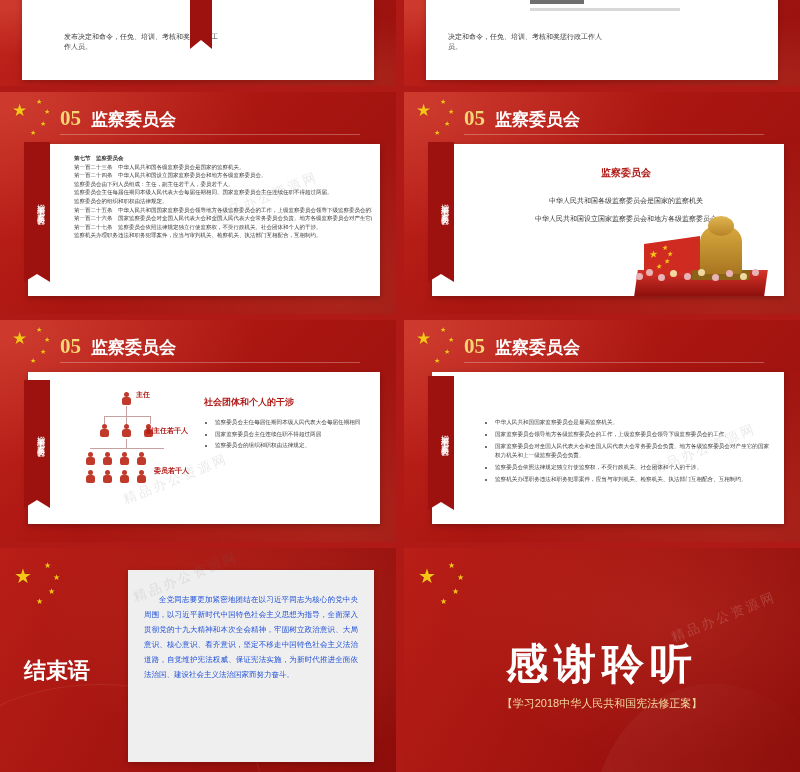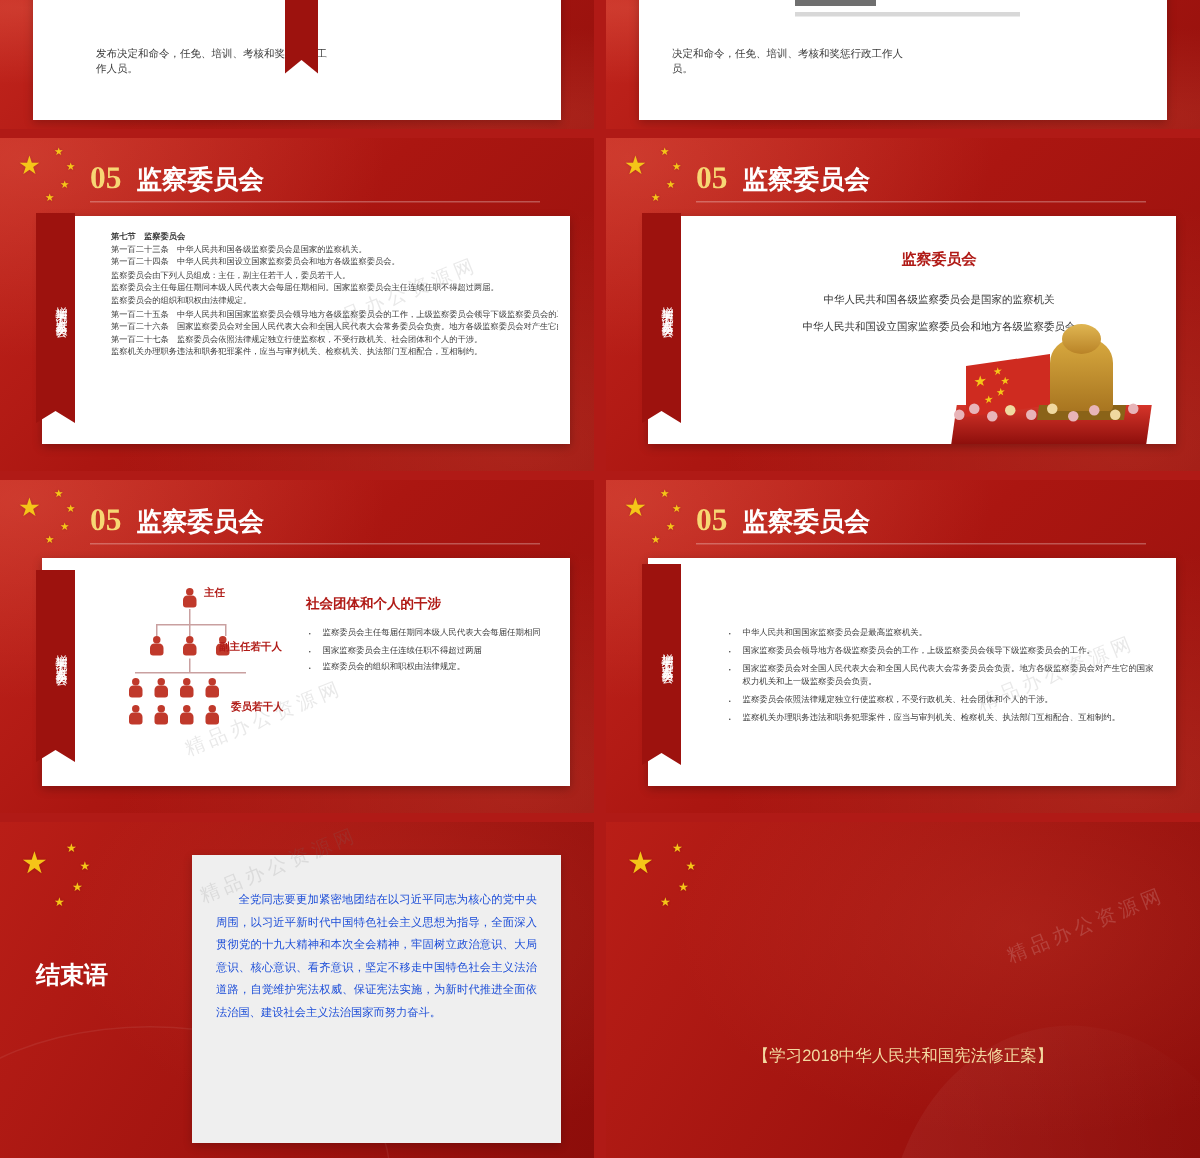--- a/index.html
+++ b/index.html
@@ -479,34 +479,35 @@
 
     <div class="slide darkred">
       <div class="stars">
         <span class="star" style="left:8px;top:14px;font-size:20px;">★</span>
         <span class="star" style="left:38px;top:10px;font-size:8px;">★</span>
         <span class="star" style="left:47px;top:22px;font-size:8px;">★</span>
         <span class="star" style="left:42px;top:36px;font-size:8px;">★</span>
         <span class="star" style="left:30px;top:46px;font-size:8px;">★</span>
       </div>
       <div class="swoosh2"></div>
-      <div class="closing-title" style="left:24px;top:92px;font-size:16px;">结束语</div>
+      <div class="closing-title" style="left:24px;top:108px;font-size:22px;">结束语</div>
       <div class="closing-card" style="left:128px;top:22px;right:22px;bottom:22px;">
         <div style="position:absolute;left:16px;right:16px;top:22px;font-size:7.5px;line-height:15px;text-align:justify;text-indent:15px;">全党同志要更加紧密地团结在以习近平同志为核心的党中央周围，以习近平新时代中国特色社会主义思想为指导，全面深入贯彻党的十九大精神和本次全会精神，牢固树立政治意识、大局意识、核心意识、看齐意识，坚定不移走中国特色社会主义法治道路，自觉维护宪法权威、保证宪法实施，为新时代推进全面依法治国、建设社会主义法治国家而努力奋斗。</div>
       </div>
       <div class="wm dark" style="left:130px;top:20px;">精品办公资源网</div>
     </div>
 
     <div class="slide darkred">
       <div class="stars">
         <span class="star" style="left:8px;top:14px;font-size:20px;">★</span>
         <span class="star" style="left:38px;top:10px;font-size:8px;">★</span>
         <span class="star" style="left:47px;top:22px;font-size:8px;">★</span>
         <span class="star" style="left:42px;top:36px;font-size:8px;">★</span>
         <span class="star" style="left:30px;top:46px;font-size:8px;">★</span>
       </div>
       <div class="swoosh"></div>
+      <div class="thanks" style="top:88px;font-size:42px;letter-spacing:6px;">感谢聆听</div>
       <div class="thanks-sub" style="top:148px;">【学习2018中华人民共和国宪法修正案】</div>
       <div class="wm" style="right:20px;top:60px;">精品办公资源网</div>
     </div>
 
   </div>
 </div>
 
 </body></html>

